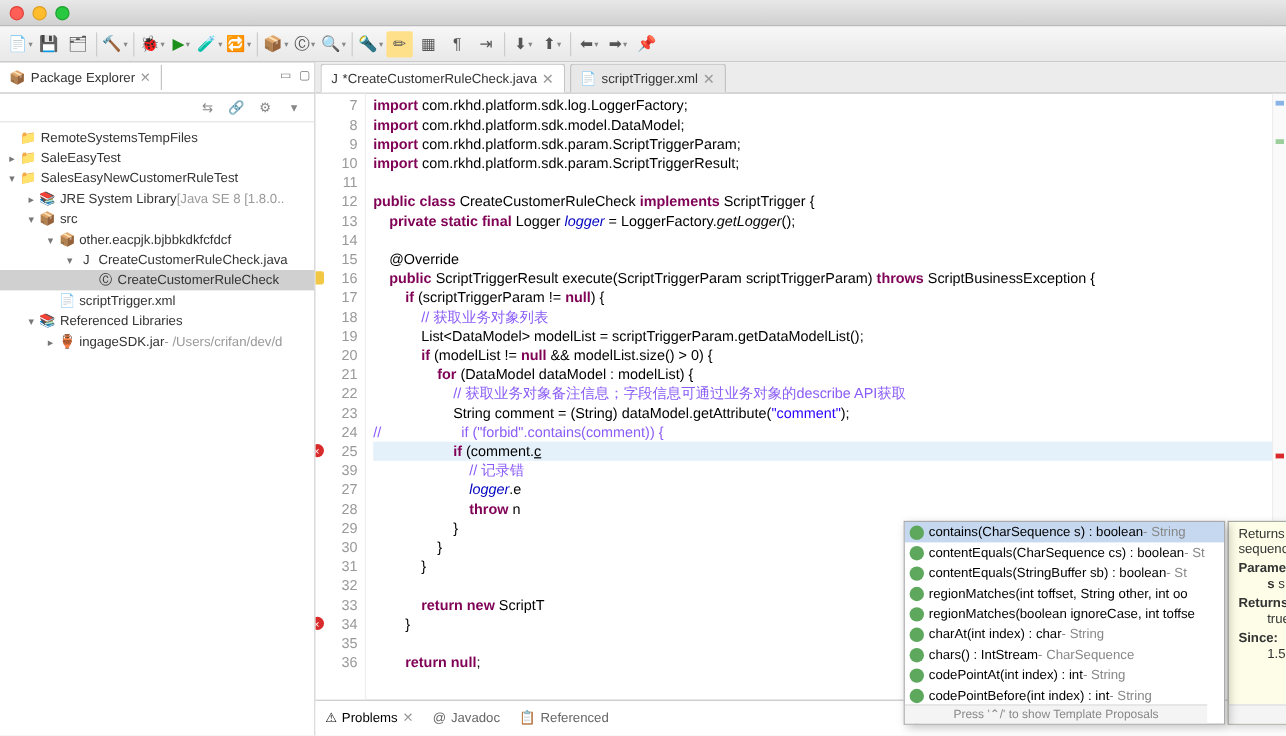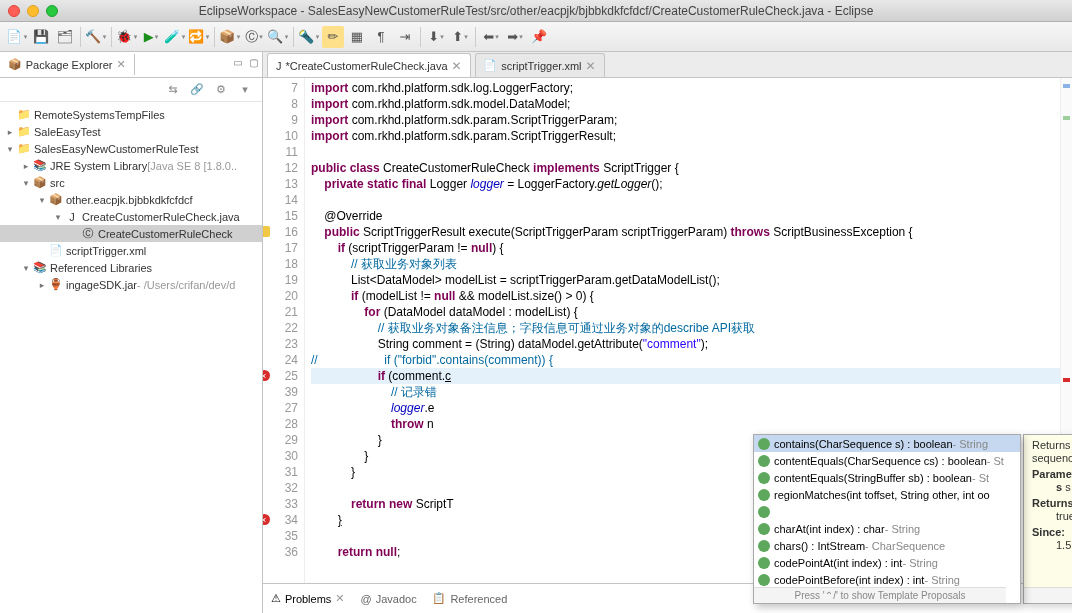--- a/index.html
+++ b/index.html
@@ -50,21 +50,21 @@
 .gutter { width: 42px; background: #fff; text-align: right; color: #999; padding: 2px 6px 0 0; border-right: 1px solid #eee; }
 .gutter .ln { height: 16px; line-height: 16px; position: relative; }
 .gutter .ln .err { position: absolute; left: -4px; top: 2px; width: 11px; height: 11px; background: #d92b2b; border-radius: 50%; }
 .gutter .ln .err::after { content: "×"; color: #fff; font-size: 9px; position: absolute; left: 2px; top: -2px; }
 .gutter .ln .warn { position: absolute; left: -4px; top: 2px; width: 11px; height: 11px; background: #f2c744; border-radius: 2px; }
 .code { flex: 1; padding: 2px 0 0 6px; white-space: pre; color: #000; position: relative; }
 .code .line { height: 16px; line-height: 16px; }
 .code .line.hl { background: #e4f1fb; }
 .kw { color: #7f0055; font-weight: bold; }
 .str { color: #2a00ff; }
-.cmt { color: #0369a1; }
+.cmt { color: #8b5cf6; }
 .ann { color: #000000; }
 .fld { color: #0000c0; font-style: italic; }
 .mth { font-style: italic; }
 
 
 .popup { position: absolute; left: 490px; top: 382px; width: 268px; height: 170px; background: #fff; border: 1px solid #aaa; box-shadow: 3px 3px 8px rgba(0,0,0,0.25); z-index: 10; overflow: hidden; }
 .popup .row { display: flex; align-items: center; height: 17px; padding: 0 4px; font-family: "Lucida Grande", Arial, sans-serif; font-size: 11px; white-space: nowrap; overflow: hidden; }
 .popup .row.sel { background: #c5d8ef; }
 .popup .bullet { width: 12px; height: 12px; border-radius: 50%; background: #5ea85e; margin-right: 4px; flex-shrink: 0; }
 .popup .sig { color: #000; }
@@ -90,21 +90,20 @@
 </style>
 </head>
 <body>
 
 <div class="titlebar">
   <div class="traffic">
     <div class="dot r"></div>
     <div class="dot y"></div>
     <div class="dot g"></div>
   </div>
-  <div class="title">EclipseWorkspace - SalesEasyNewCustomerRuleTest/src/other/eacpjk/bjbbkdkfcfdcf/CreateCustomerRuleCheck.java - Eclipse</div>
 </div>
 
 <div class="toolbar">
   <button class="tb-btn dd">📄</button>
   <button class="tb-btn">💾</button>
   <button class="tb-btn">🗂</button>
   <span class="tb-sep"></span>
   <button class="tb-btn dd">🔨</button>
   <span class="tb-sep"></span>
   <button class="tb-btn dd">🐞</button>
@@ -283,20 +282,21 @@
             <span class="sig">contentEquals(StringBuffer sb) : boolean</span>
             <span class="ret"> - St</span>
           </div>
           <div class="row">
             <span class="bullet"></span>
             <span class="sig">regionMatches(int toffset, String other, int oo</span>
             <span class="ret"></span>
           </div>
           <div class="row">
             <span class="bullet"></span>
+            <span class="sig">regionMatches(boolean ignoreCase, int toffse</span>
             <span class="ret"></span>
           </div>
           <div class="row">
             <span class="bullet"></span>
             <span class="sig">charAt(int index) : char</span>
             <span class="ret"> - String</span>
           </div>
           <div class="row">
             <span class="bullet"></span>
             <span class="sig">chars() : IntStream</span>

